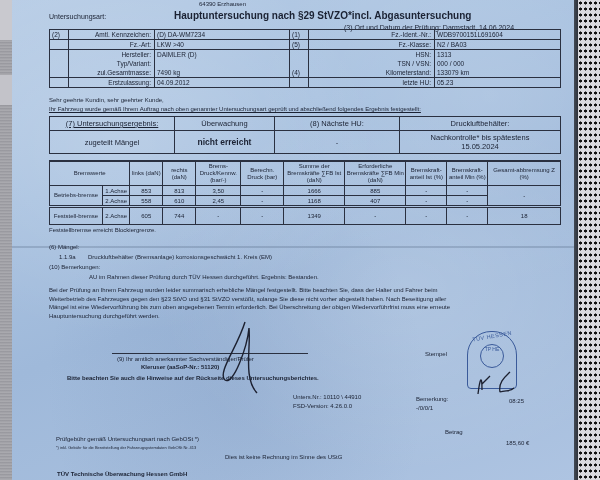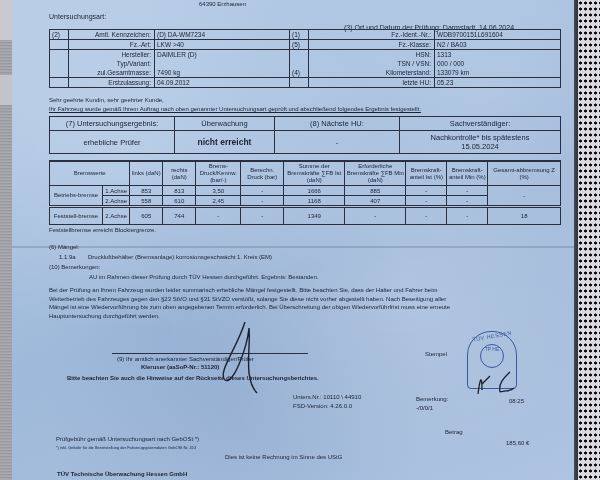--- a/index.html
+++ b/index.html
@@ -62,20 +62,21 @@
 </div>
 <div class="right-shadow"></div>
 <div class="right-fabric"></div>
 
 <div class="paper">
   <div class="mottle"></div>
   <div class="fold"></div>
 
   <div class="abs t6" style="left:187px;top:3px;">64390 Erzhausen</div>
   <div class="abs t7" style="left:37px;top:15px;">Untersuchungsart:</div>
+  <div class="abs bold" style="left:162px;top:12px;font-size:10px;">Hauptuntersuchung nach §29 StVZO*incl. Abgasuntersuchung</div>
   <div class="abs t7" style="left:332px;top:26px;">
     <span>(3) Ort und Datum der Prüfung:</span>
     <span>Darmstadt, 14.06.2024</span>
   </div>
 
   <table class="veh">
     <tbody>
         <tr>
       <td class="num">(2)</td>
       <td class="lbl" style="width:80px;">Amtl. Kennzeichen:</td>
@@ -126,27 +127,27 @@
     </tr>
   </tbody>
     </table>
 
   <div class="abs t6" style="left:37px;top:99px;">Sehr geehrte Kundin, sehr geehrter Kunde,</div>
   <div class="abs t6" style="left:37px;top:108px;text-decoration:underline;">Ihr Fahrzeug wurde gemäß Ihrem Auftrag nach oben genannter Untersuchungsart geprüft und abschließend folgendes Ergebnis festgestellt:</div>
 
   <table class="res">
     <tbody>
         <tr>
-      <td style="width:120px;">(7) Untersuchungsergebnis:</td>
+      <td style="width:120px;text-decoration:underline;">(7) Untersuchungsergebnis:</td>
       <td style="width:95px;">Überwachung</td>
       <td style="width:120px;">(8) Nächste HU:</td>
-      <td>Sachverständiger:</td>
+      <td>Druckluftbehälter:</td>
     </tr>
     <tr class="r2">
-      <td>erhebliche Prüfer</td>
+      <td>zugeteilt Mängel</td>
       <td class="bold" style="font-size:8.5px;">nicht erreicht</td>
       <td>-</td>
       <td style="line-height:9px;">
         <div>Nachkontrolle* bis spätestens</div>
         <div>15.05.2024</div>
       </td>
     </tr>
   </tbody>
     </table>
 

